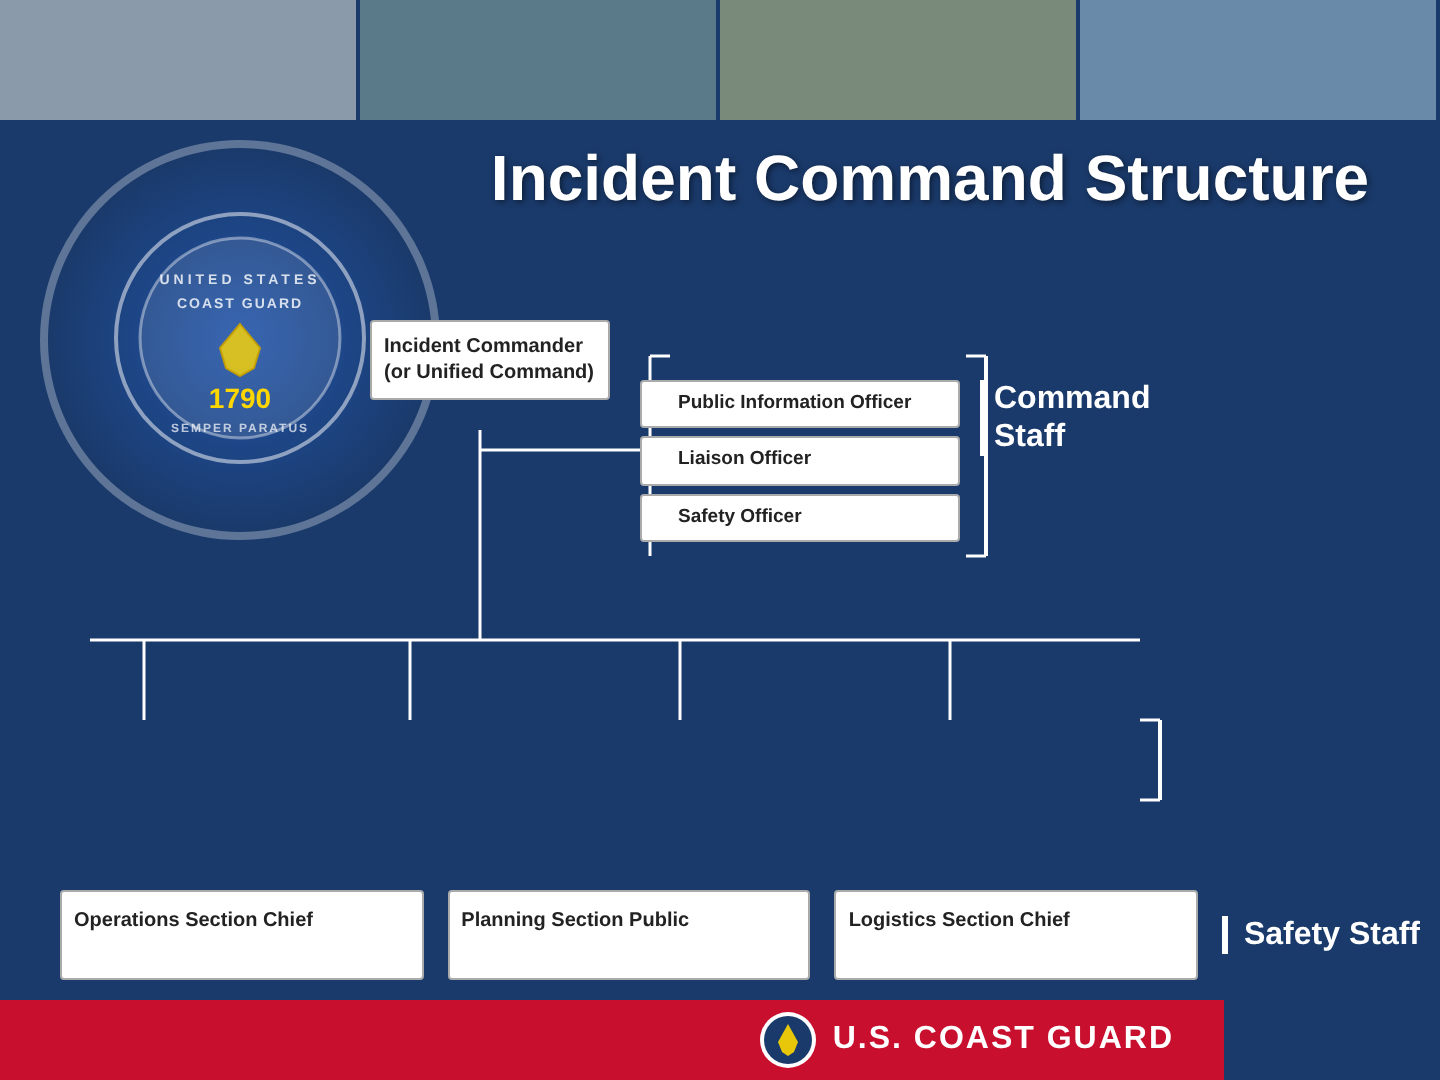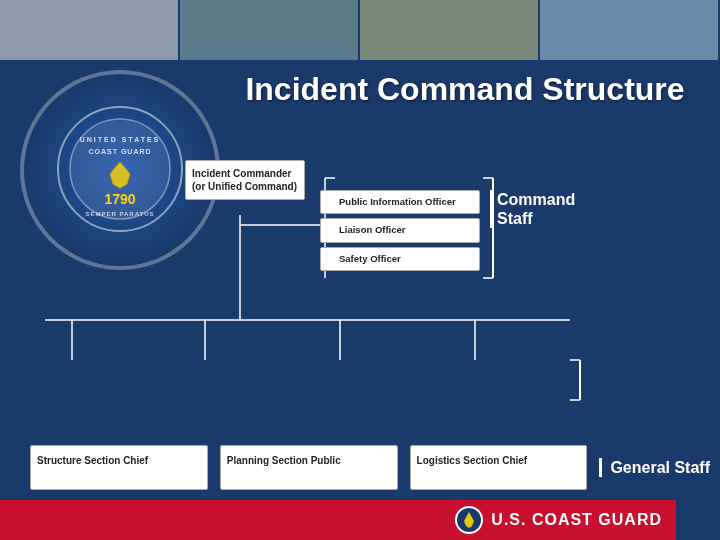--- a/index.html
+++ b/index.html
@@ -173,27 +173,27 @@
       border-left: 3px solid white;
       padding-left: 8px;
       line-height: 1.2;
     }
 
     
     .bottom-bar {
       position: absolute;
       bottom: 0;
       left: 0;
-      width: 676px;
+      width: 612px;
       height: 40px;
       background: #c8102e;
       display: flex;
       align-items: center;
       justify-content: flex-end;
-      padding-right: 14px;
+      padding-right: 25px;
       text-align: right;
     }
     .uscg-logo {
       display: flex;
       align-items: center;
       gap: 8px;
     }
     .uscg-emblem-small {
       width: 28px;
       height: 28px;
@@ -305,30 +305,30 @@
           <span>Safety Officer</span>
         </div>
       </div>
 
       <div class="command-staff-label">
         <span>Command Staff</span>
       </div>
 
       <div class="general-staff-row">
         <div class="gs-box">
-          <span>Structure Section Chief</span>
+          <span>Operations Section Chief</span>
         </div>
         <div class="gs-box">
           <span>Planning Section Public</span>
         </div>
         <div class="gs-box">
           <span>Logistics Section Chief</span>
         </div>
         <div class="general-staff-label">
-          <span>General Staff</span>
+          <span>Safety Staff</span>
         </div>
       </div>
 
     </div>
 
   </div>
 
   <div class="bottom-bar">
     <div class="uscg-logo">
       <div class="uscg-emblem-small">

